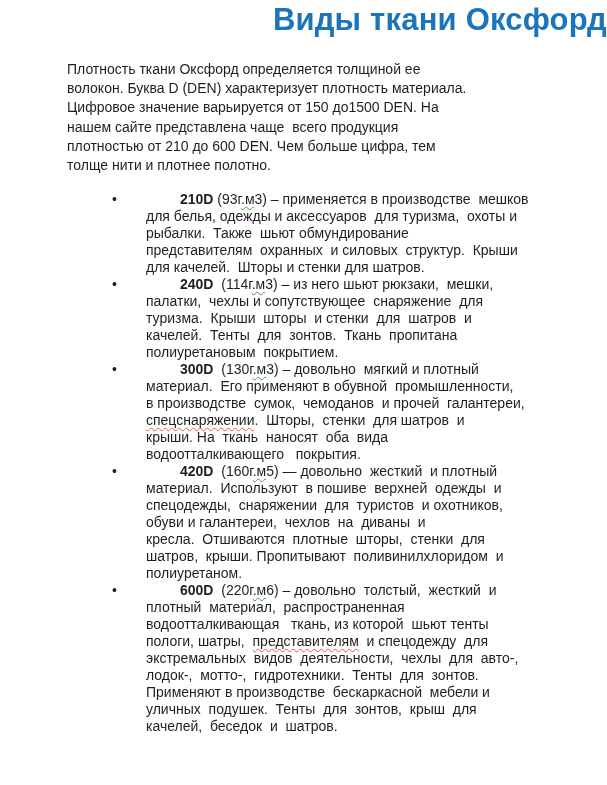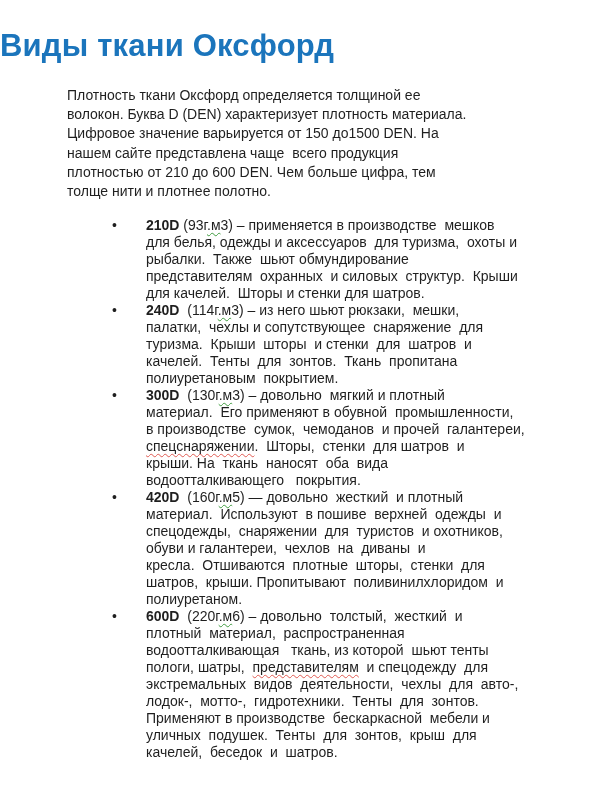--- a/index.html
+++ b/index.html
@@ -6,22 +6,21 @@
   html, body {
     width: 607px; height: 785px;
     background: #ffffff;
     font-family: "Liberation Sans", sans-serif;
     color: #1f1f1f;
     overflow: hidden;
   }
   .page { width: 607px; height: 785px; position: relative; }
 
   .title {
-    margin-top: 26px;
-    text-align: left;
+    text-align: right;
     font-size: 31px;
     line-height: 40px;
     font-weight: bold;
     color: var(--title-blue, #1b75bc);
     letter-spacing: 0.2px;
   }
 
   .intro {
     margin: 20px 0 0 67px;
     width: 500px;
@@ -41,21 +40,21 @@
     font-size: 14px;
     line-height: 17px;
     white-space: pre-wrap;
   }
   .bullet {
     position: absolute;
     left: 1px; top: 0;
     font-size: 14px;
     line-height: 17px;
   }
-  .seg-bold { font-weight: bold; }
+  .seg-bold { font-weight: bold; margin-left: 34px; }
   .seg-squiggle-green {
     text-decoration: underline wavy var(--squiggle-green, #3f9b3f);
     text-decoration-thickness: 1px;
     text-underline-offset: 2px;
     text-decoration-skip-ink: none;
   }
   .seg-squiggle-red {
     text-decoration: underline wavy var(--squiggle-red, #e05a52);
     text-decoration-thickness: 1px;
     text-underline-offset: 2px;

